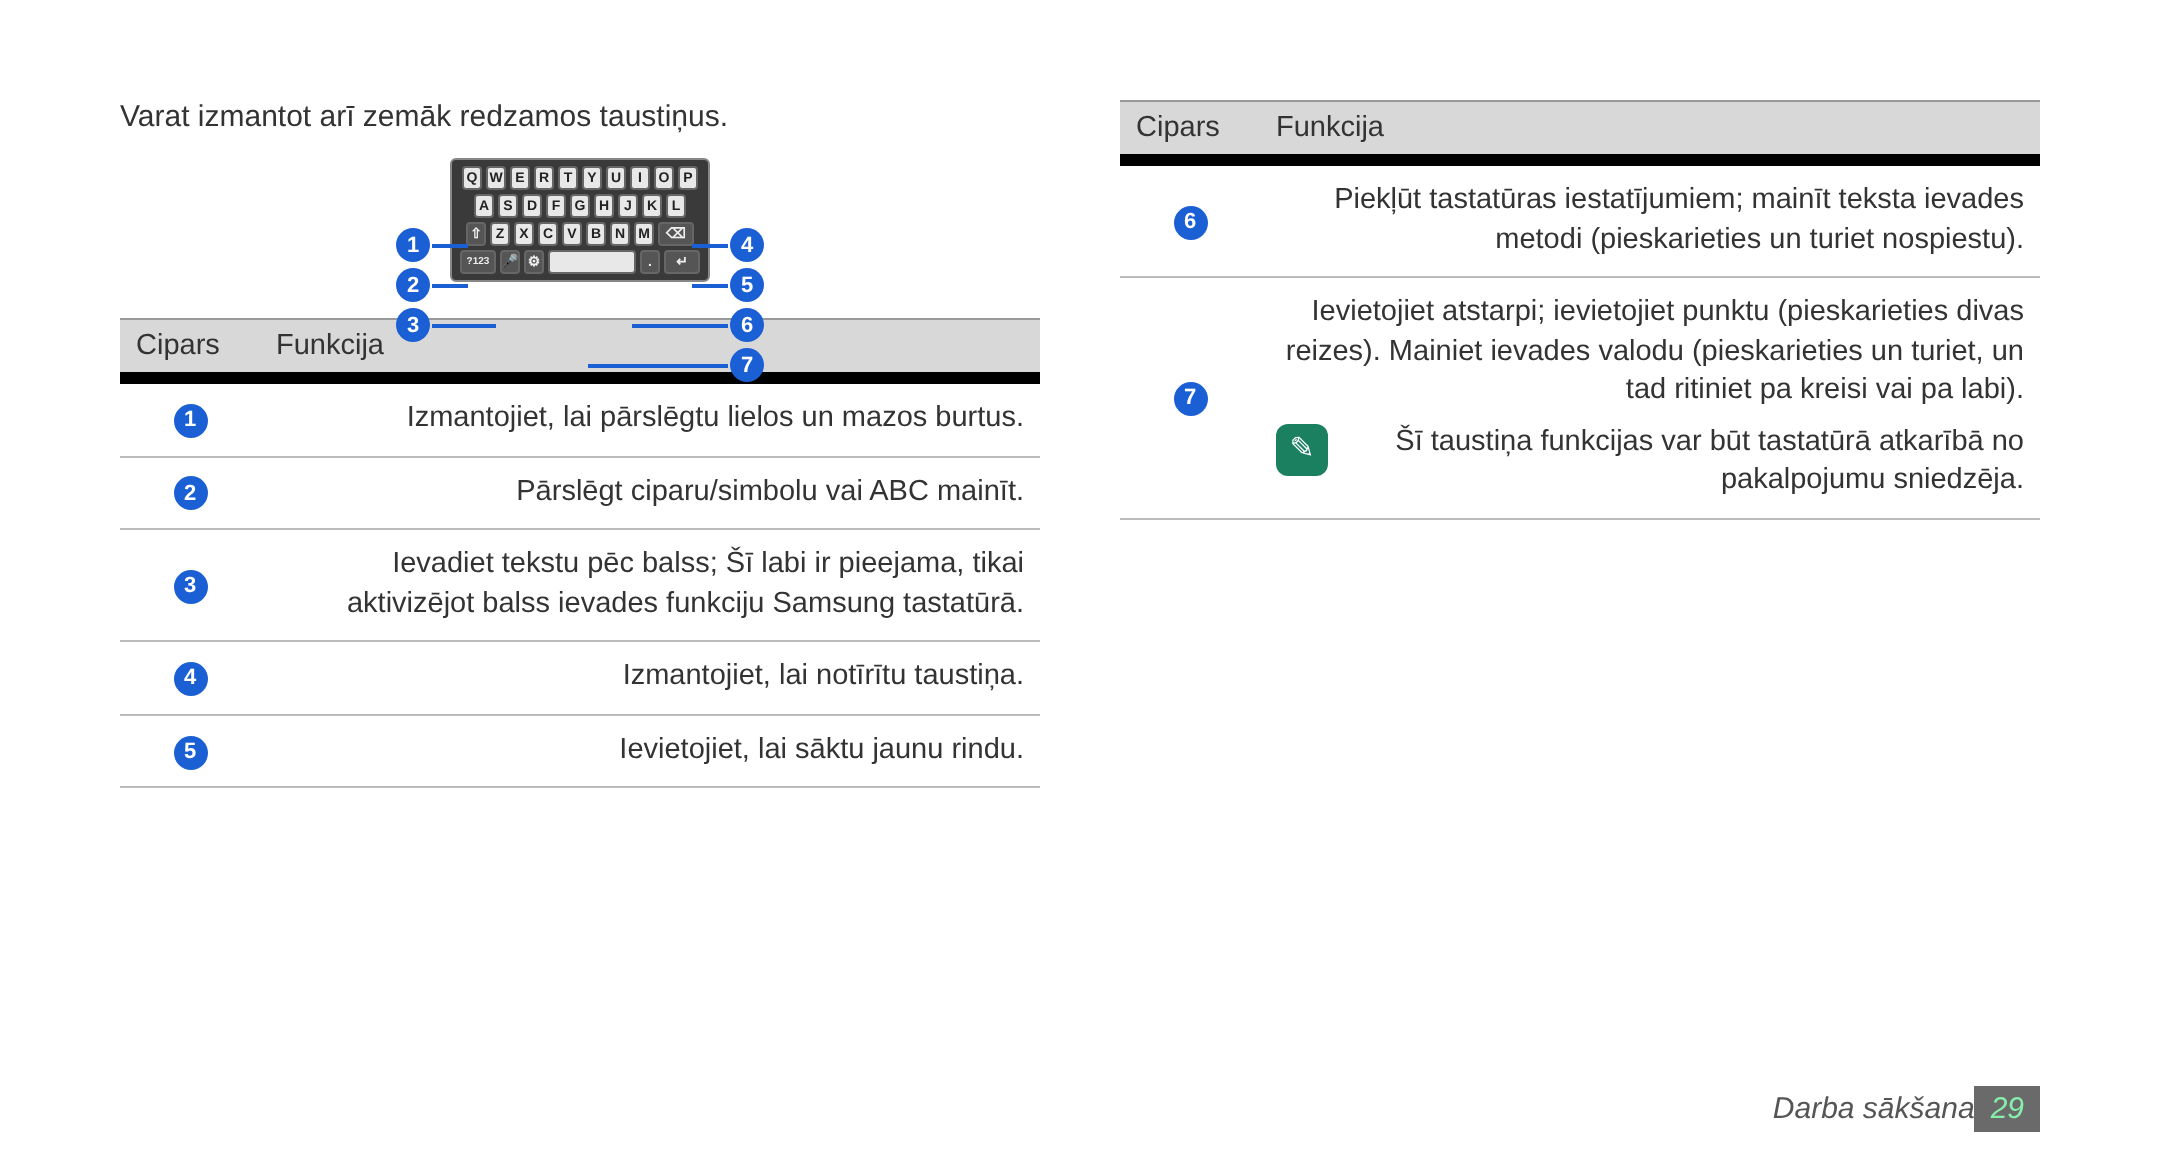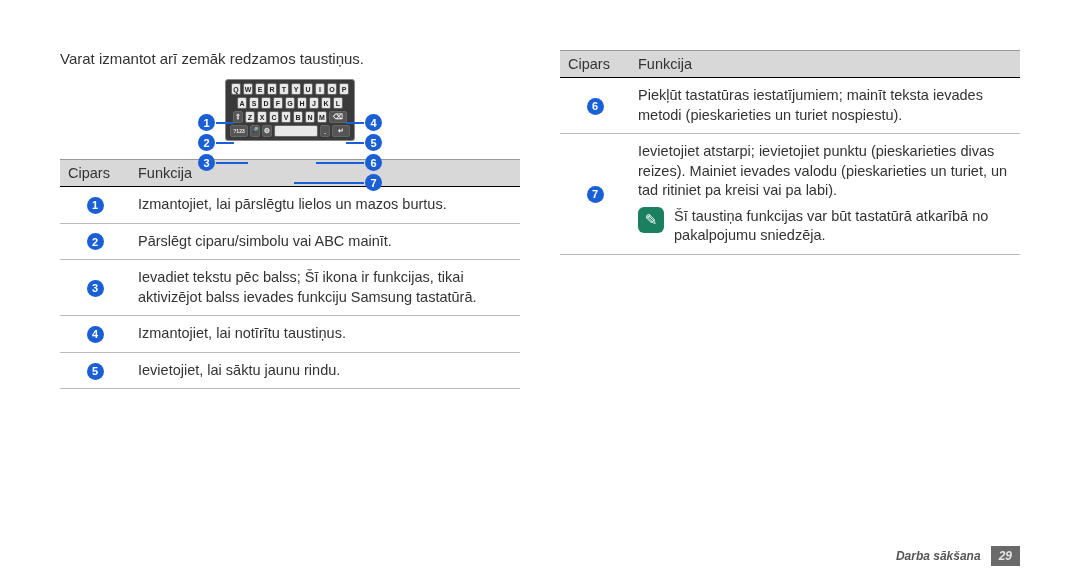--- a/index.html
+++ b/index.html
@@ -86,28 +86,29 @@
   .table {
     width: 100%;
     border-collapse: collapse;
     font-size: 14.5px;
   }
   .table th {
     text-align: left;
     font-weight: normal;
     background: #d8d8d8;
     border-top: 1px solid #999;
-    border-bottom: 1px solid #000000;
+    border-bottom: 6px solid #000000;
     padding: 5px 8px;
   }
   .table td {
     vertical-align: top;
     padding: 8px 8px;
     border-bottom: 1px solid #bbb;
     line-height: 1.35;
+    text-align: right;
   }
   .table td.num {
     width: 70px;
     text-align: center;
     vertical-align: middle;
   }
   .note-row {
     display: flex;
     align-items: flex-start;
     gap: 10px;
@@ -124,31 +125,29 @@
     justify-content: center;
     color: #fff;
     font-size: 15px;
   }
   .footer {
     position: absolute;
     bottom: 20px;
     right: 60px;
     display: flex;
     align-items: center;
-    gap: 10px;
-    font-size: 12px;
-    font-weight: bold;
+    font-size: 15px;
   }
   .footer .section {
     font-style: italic;
     color: #555;
   }
   .footer .pnum {
     background: #6a6a6a;
-    color: #e5e5e5;
+    color: #86efac;
     padding: 3px 8px;
     font-style: italic;
   }
 </style>
 </head>
 <body>
 
 <div class="page">
   <div class="column">
     <p class="intro">Varat izmantot arī zemāk redzamos taustiņus.</p>
@@ -229,25 +228,25 @@
           <tr>
             <td class="num"><span class="badge">1</span></td>
             <td>Izmantojiet, lai pārslēgtu lielos un mazos burtus.</td>
           </tr>
           <tr>
             <td class="num"><span class="badge">2</span></td>
             <td>Pārslēgt ciparu/simbolu vai ABC mainīt.</td>
           </tr>
           <tr>
             <td class="num"><span class="badge">3</span></td>
-            <td>Ievadiet tekstu pēc balss; Šī ikona ir funkcijas, tikai aktivizējot balss ievades funkciju Samsung tastatūrā.</td>
+            <td>Ievadiet tekstu pēc balss; Šī labi ir pieejama, tikai aktivizējot balss ievades funkciju Samsung tastatūrā.</td>
           </tr>
           <tr>
             <td class="num"><span class="badge">4</span></td>
-            <td>Izmantojiet, lai notīrītu taustiņus.</td>
+            <td>Izmantojiet, lai notīrītu taustiņa.</td>
           </tr>
           <tr>
             <td class="num"><span class="badge">5</span></td>
             <td>Ievietojiet, lai sāktu jaunu rindu.</td>
           </tr>
         </tbody>
     </table>
   </div>
 
   <div class="column">

